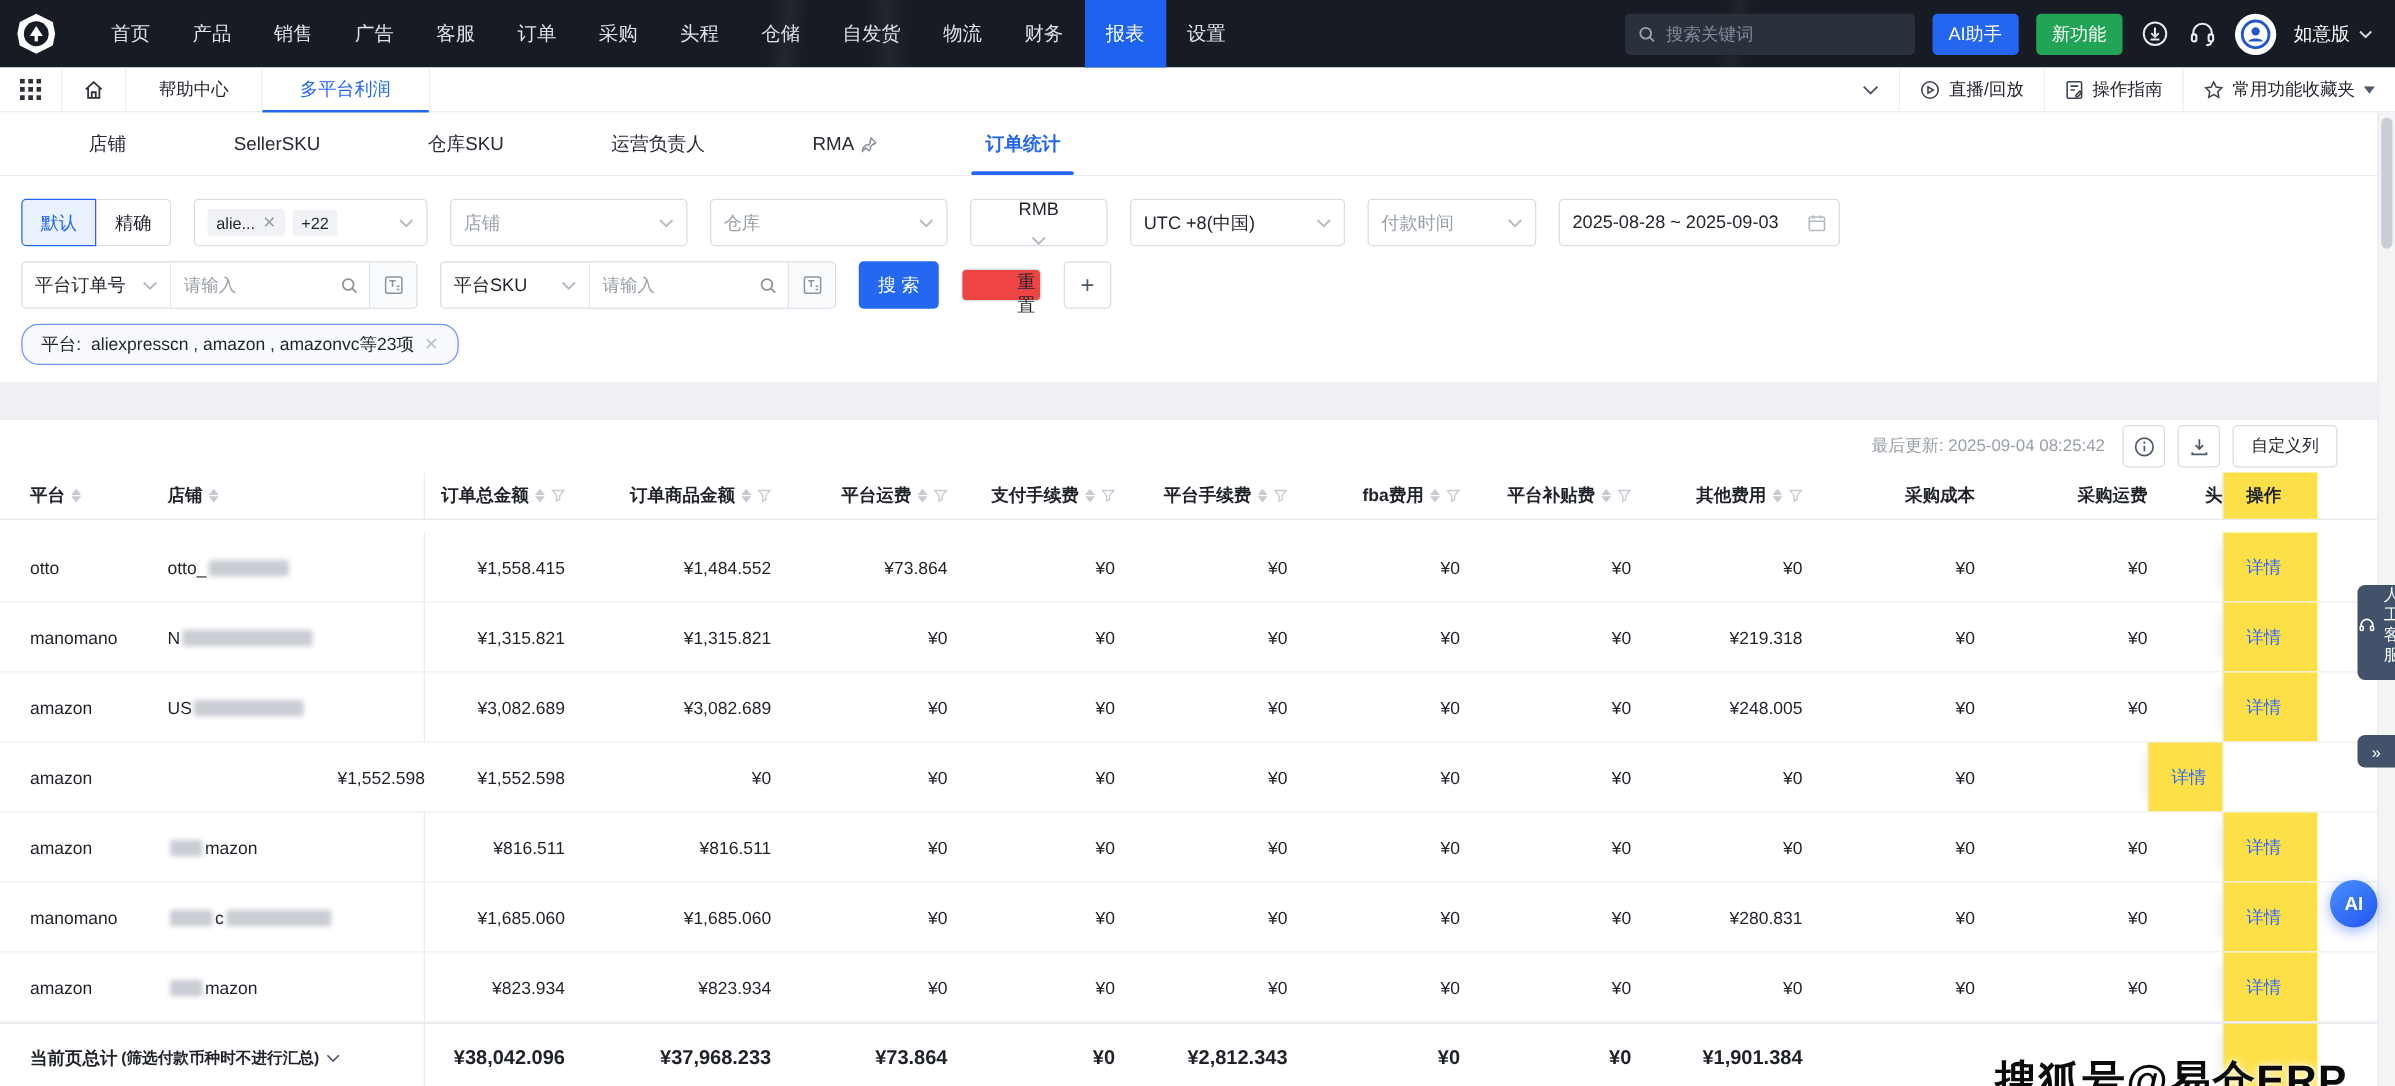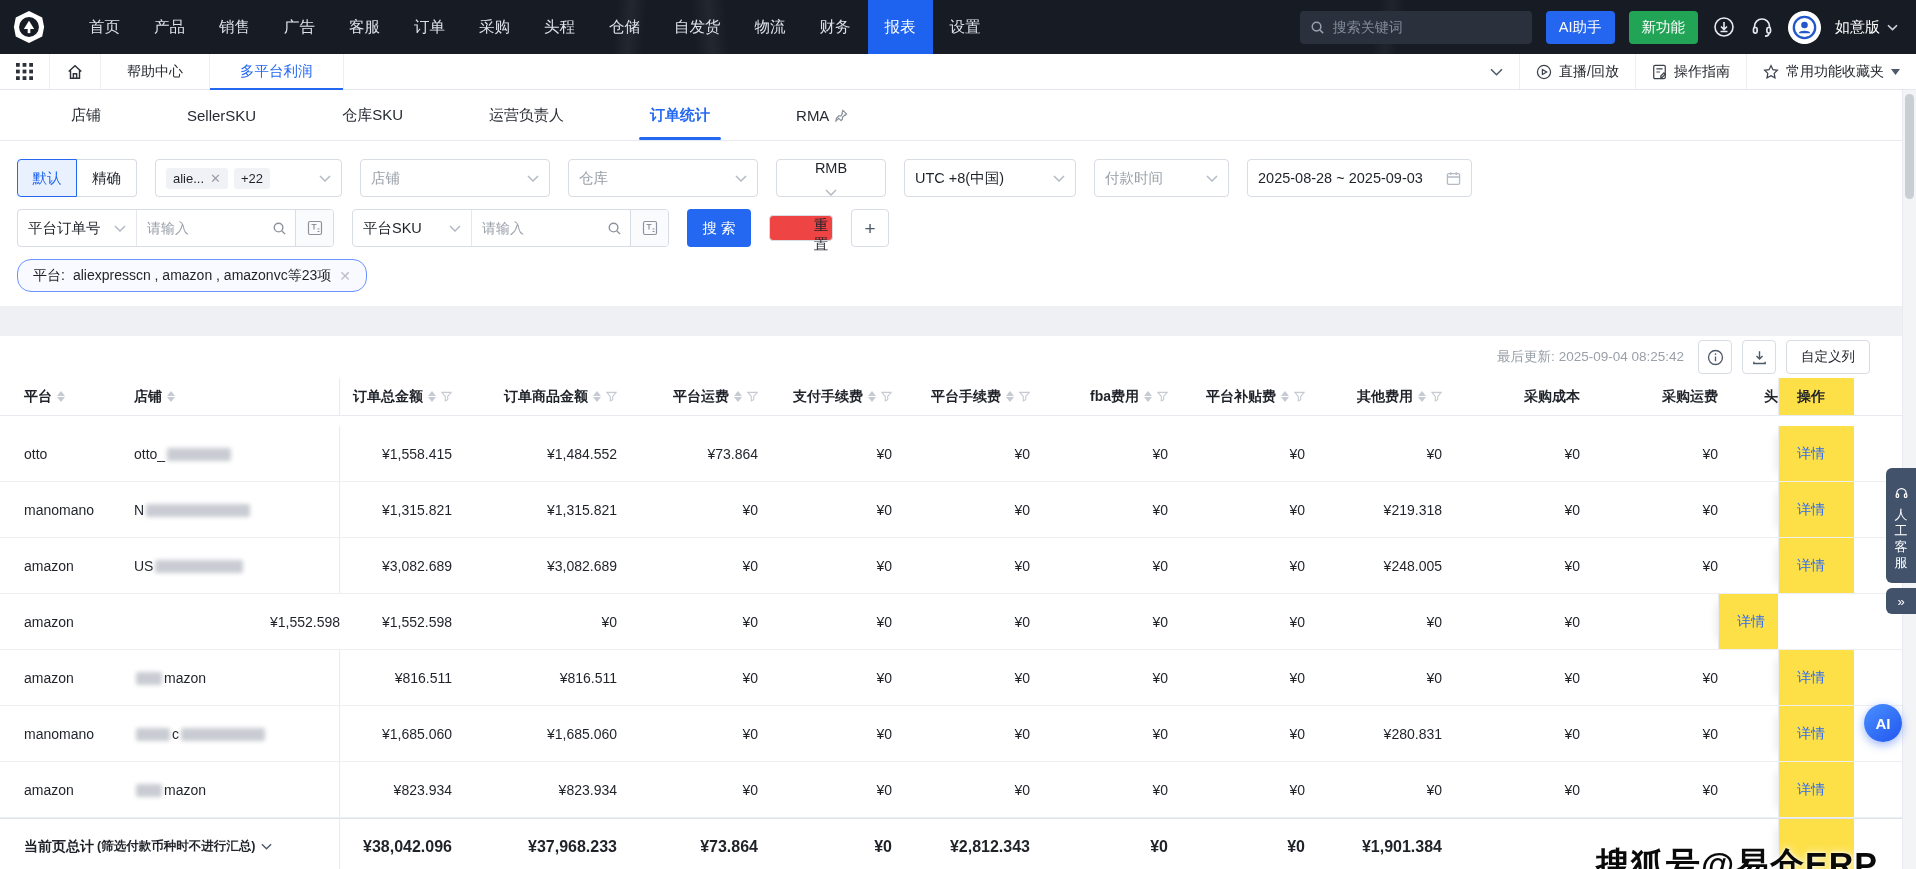--- a/index.html
+++ b/index.html
@@ -102,21 +102,21 @@
   .ttotal .chev { color:#4e5969; margin-left:3px; }
 
   .sorter { display:flex; flex-direction:column; gap:1px; }
   .sorter b { width:0; height:0; border-left:4px solid transparent; border-right:4px solid transparent; }
   .sorter .up { border-bottom:5px solid #c6cad2; }
   .sorter .dn { border-top:5px solid #c6cad2; }
 
   
   .vscroll { position:absolute; right:0; top:90px; bottom:0; width:14px; background:#f3f4f6; border-left:1px solid #e8eaf0; z-index:40; }
   .vthumb { position:absolute; top:4px; right:2px; width:9px; height:105px; border-radius:5px; background:#c9cdd4; cursor:grab; }
-  .cs-widget { position:absolute; right:0; top:468px; width:30px; padding:18px 0 12px; background:#42526b; border-radius:6px 0 0 6px; display:flex; flex-direction:column; align-items:center; gap:6px; color:#fff; z-index:45; cursor:pointer; }
+  .cs-widget { position:absolute; right:0; top:468px; width:30px; padding:0 0 12px; background:#42526b; border-radius:6px 0 0 6px; display:flex; flex-direction:row; align-items:center; gap:6px; color:#fff; z-index:45; cursor:pointer; }
   .cs-label { font-size:13px; line-height:16px; width:14px; text-align:center; word-break:break-all; }
   .cs-expand { position:absolute; right:0; top:588px; width:30px; height:26px; background:#42526b; border-radius:6px 0 0 6px; color:#fff; display:flex; align-items:center; justify-content:center; font-size:13px; z-index:45; cursor:pointer; }
   .ai-fab { position:absolute; right:14px; top:704px; width:38px; height:38px; border-radius:50%; background:linear-gradient(140deg,#4a90ff,#2156ef); color:#fff; font-weight:bold; font-size:15px; display:flex; align-items:center; justify-content:center; box-shadow:0 3px 10px rgba(36,90,240,.45); z-index:46; cursor:pointer; }
   .watermark { position:absolute; right:38px; top:802px; font-size:34px; font-weight:bold; color:#0a0a0b; letter-spacing:1px; z-index:50;
                text-shadow:0 0 8px rgba(255,255,255,.95), 0 0 3px rgba(255,255,255,.95); pointer-events:none;margin-top:40px; }
 </style>
 </head>
 <body>
 
 <div class="navbar">
@@ -262,30 +262,30 @@
     </div>
     <div class="tab">
       <span>SellerSKU</span>
     </div>
     <div class="tab">
       <span>仓库SKU</span>
     </div>
     <div class="tab">
       <span>运营负责人</span>
     </div>
-    <div class="tab active">
-      <span>订单统计</span>
-    </div>
     <div class="tab">
       <span>RMA</span>
       <span class="i">
         <svg width="13" height="13" viewBox="0 0 14 14" fill="none" stroke="#8d939d" stroke-width="1.3">
           <path d="M8.5 1.5 12.5 5.5 11 7 10.5 6.5 8 9 8 11 6.5 12.5 4 10 1.5 12.5 1 13 1.5 10 4 7.5 6.5 7.5 8 5 7.5 4.5Z"></path>
         </svg>
       </span>
+    </div>
+    <div class="tab active">
+      <span>订单统计</span>
     </div>
   </div>
 
 <div class="filters">
   <div class="frow">
     <div class="seg" id="segwrap">
         <button class="sbtn on">默认</button>
         <button class="sbtn off">精确</button>
       </div>
     <div class="select w-plat">

